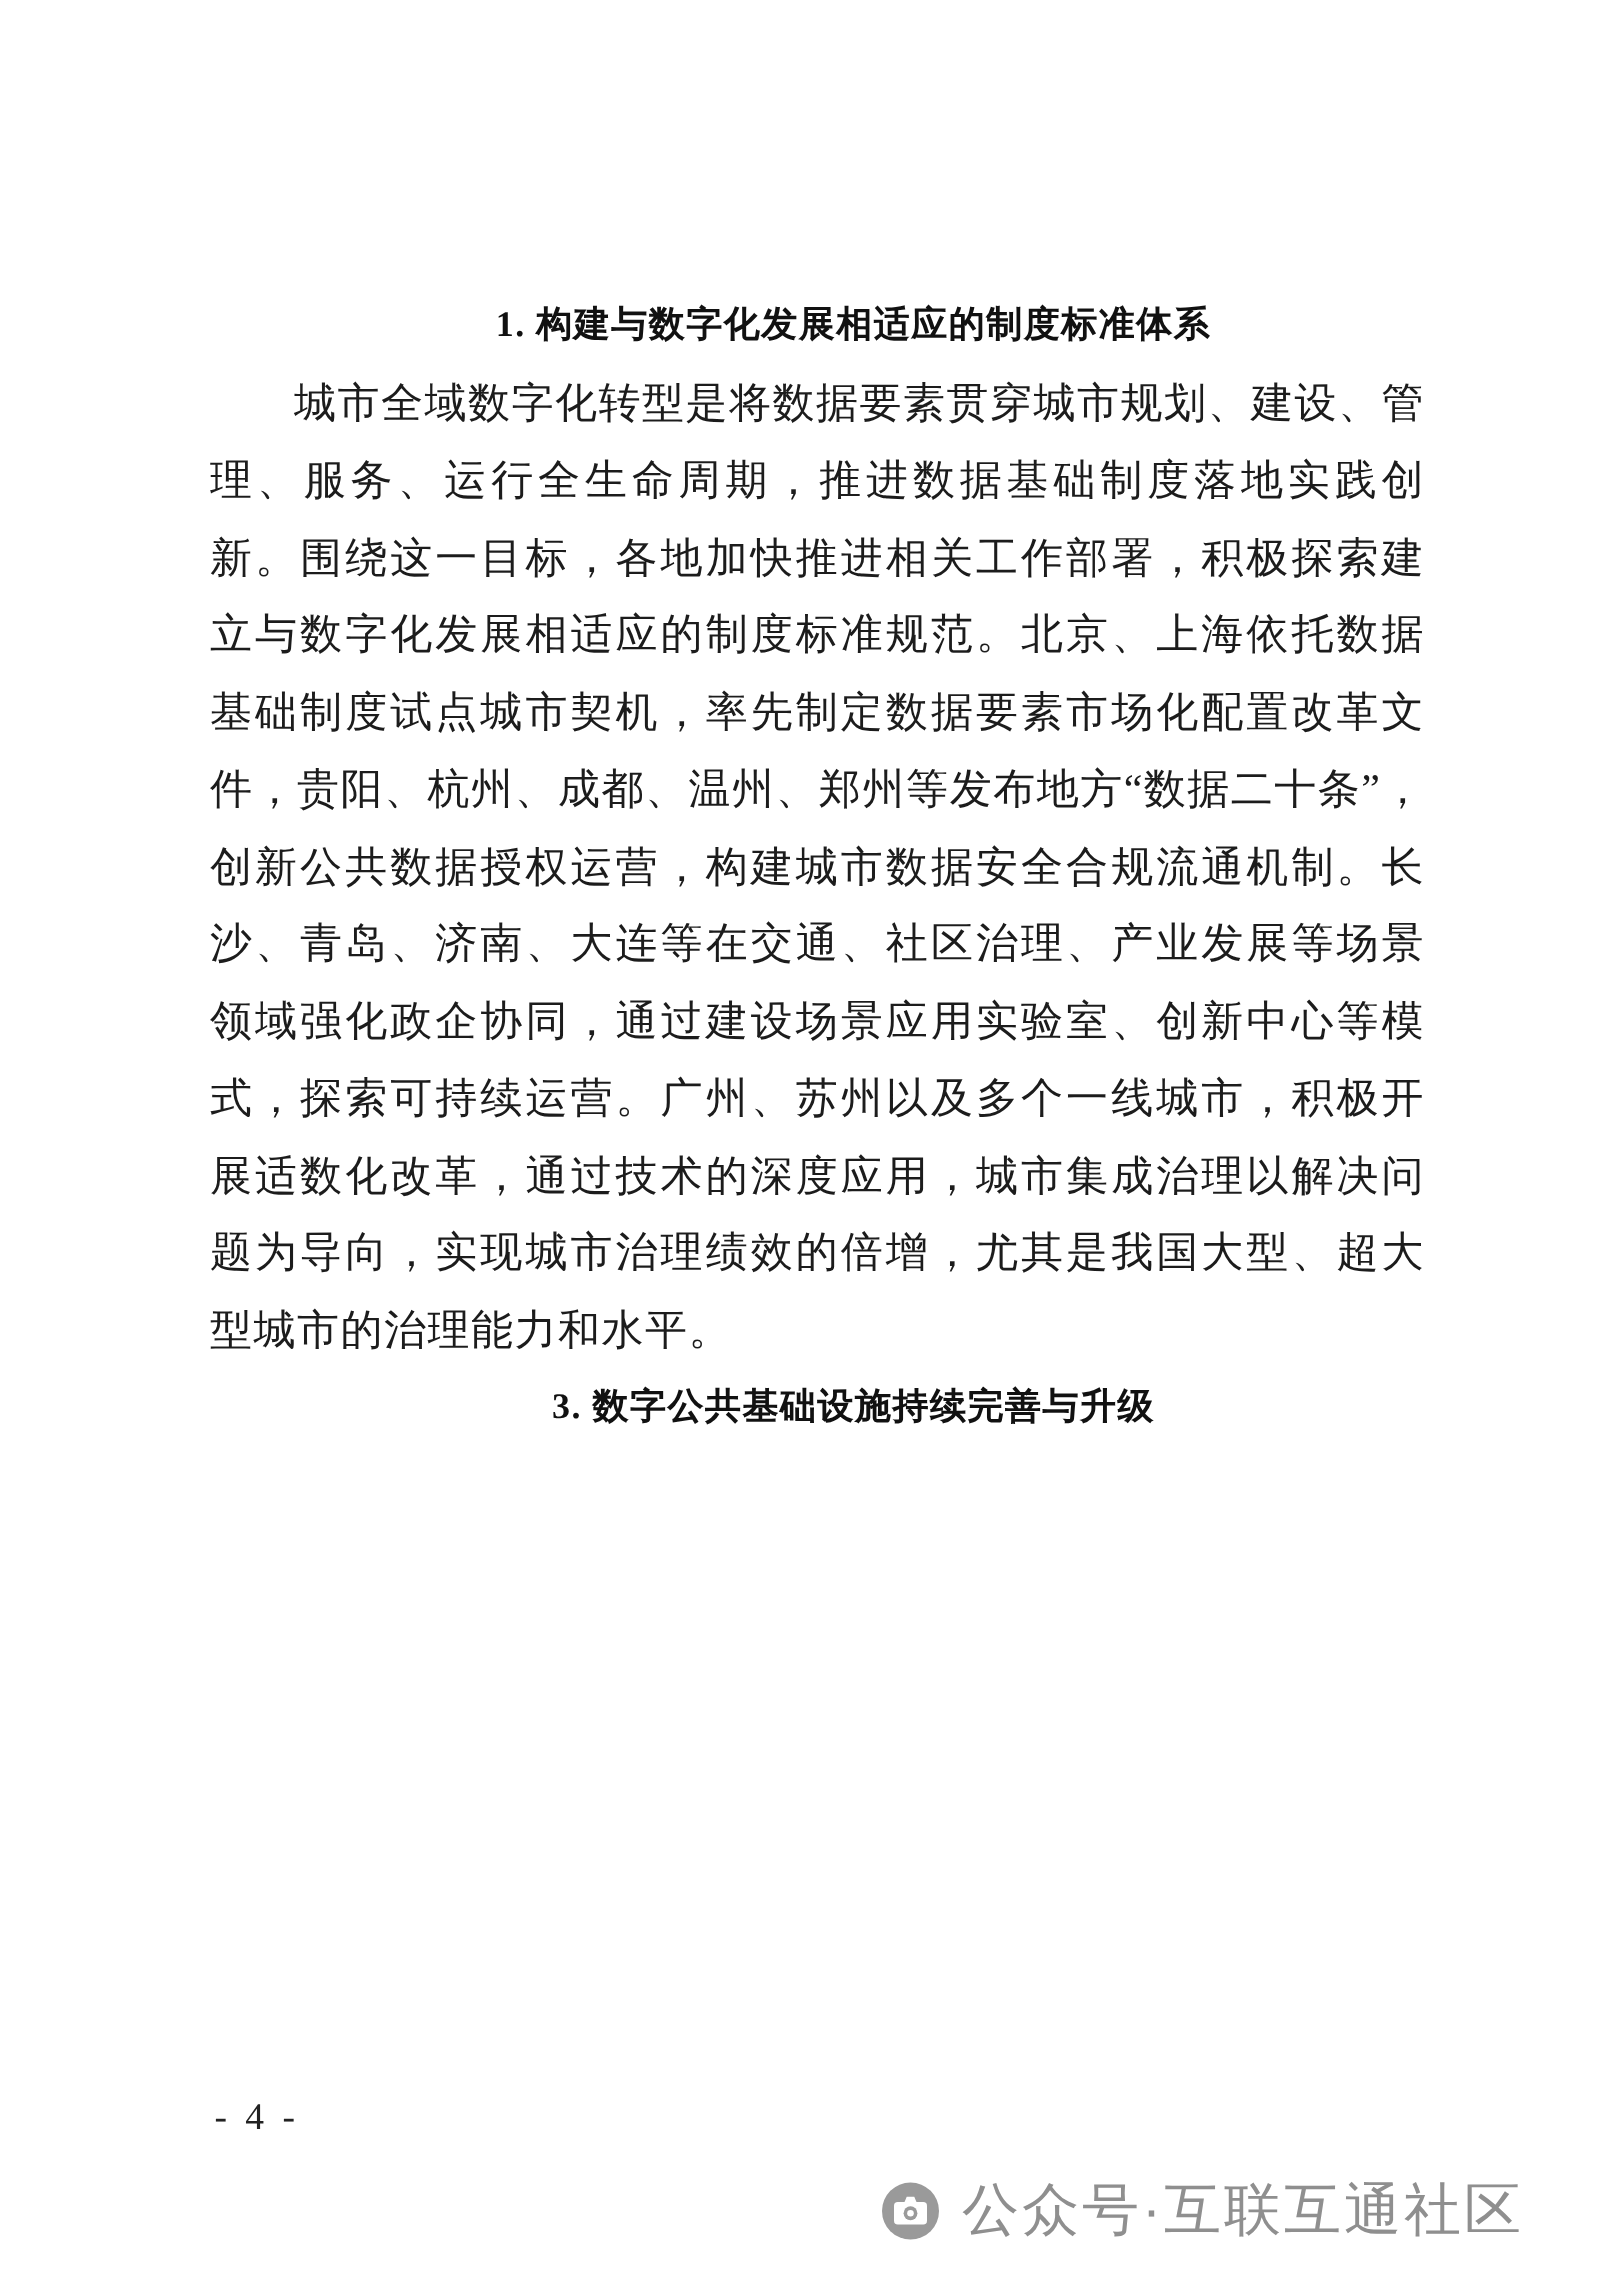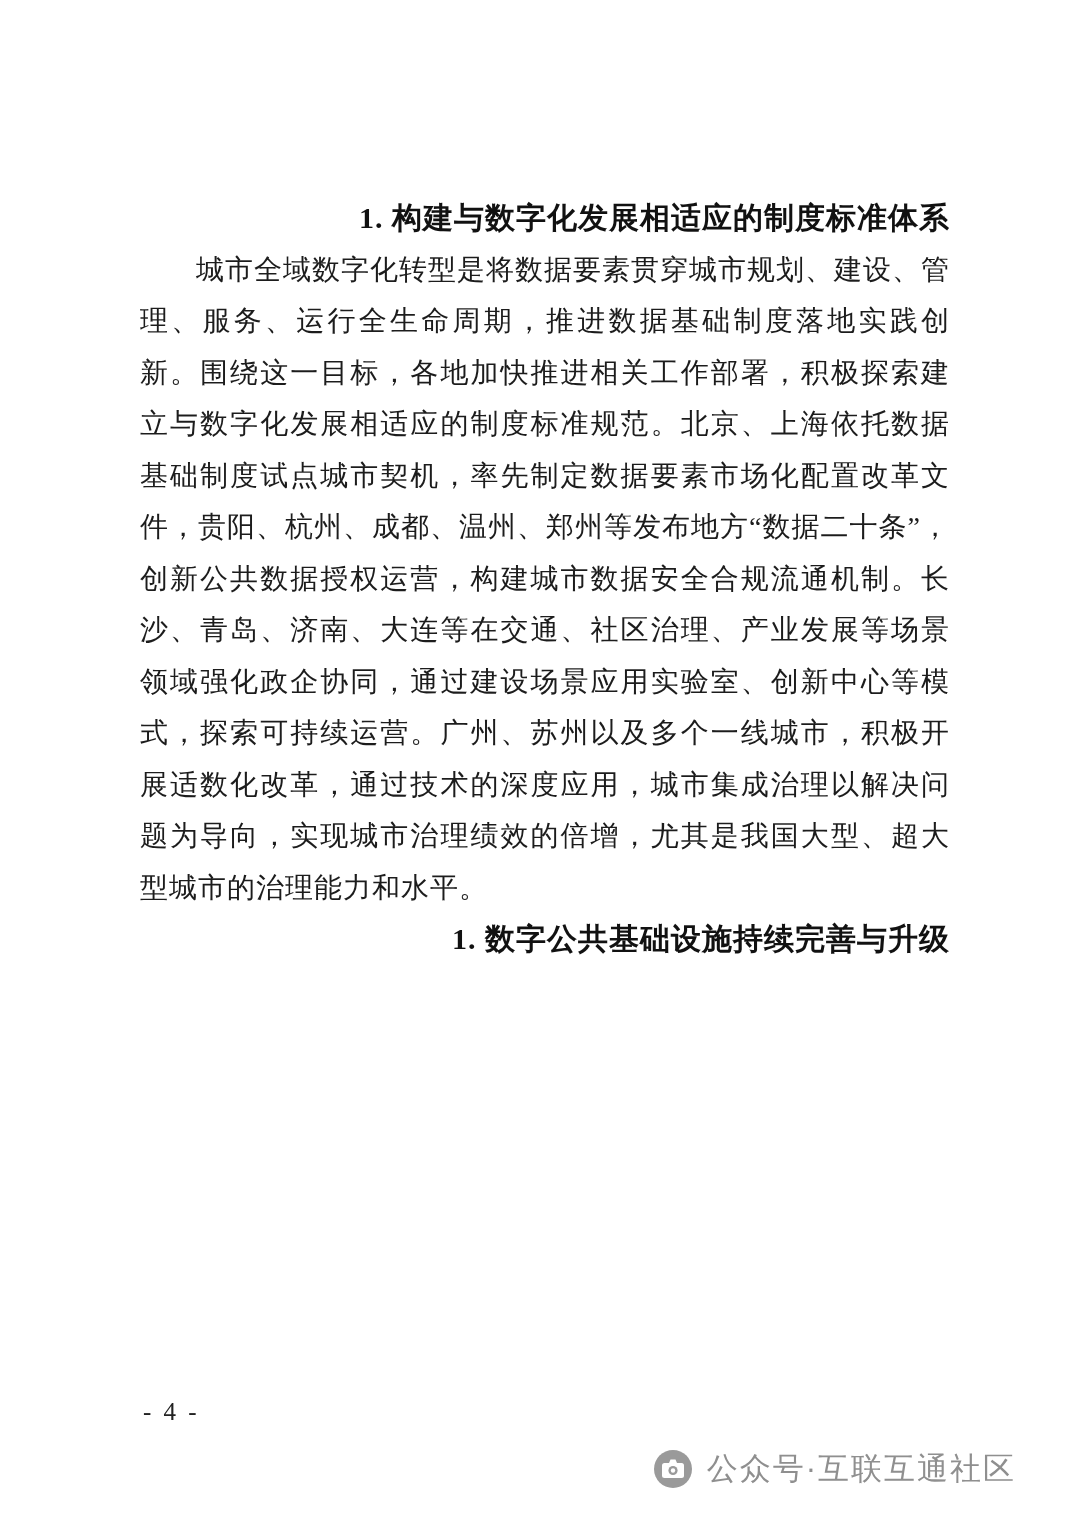--- a/index.html
+++ b/index.html
@@ -26,23 +26,23 @@
     width: 810px;
     color: #1c1c1c;
     font-size: 28px;
     line-height: 51.5px;
     text-align: justify;
     letter-spacing: 1px;
   }
 
   .heading {
     font-weight: bold;
-    font-size: 30px;
+    font-size: 24px;
     text-indent: 2em;
-    text-align: right;
+    text-align: center;
     color: #111111;
   }
 
   .para {
     text-indent: 2em;
   }
 
   .footer-pagenum {
     position: absolute;
     left: 143px;
@@ -54,21 +54,21 @@
 
   .watermark {
     position: absolute;
     right: 64px;
     top: 1448px;
     display: flex;
     align-items: center;
     gap: 14px;
     color: #8f8f8f;
     font-family: "Liberation Sans", "DejaVu Sans", sans-serif;
-    font-size: 31px;
+    font-size: 38px;
     letter-spacing: 2px;
   }
 
   .wm-icon {
     width: 40px;
     height: 40px;
     display: inline-flex;
     align-items: center;
     justify-content: center;
   }
@@ -77,21 +77,21 @@
 <body>
 
 <div class="page">
 
   <div class="content">
 
     <h2 class="heading">1. 构建与数字化发展相适应的制度标准体系</h2>
 
     <p class="para">城市全域数字化转型是将数据要素贯穿城市规划、建设、管理、服务、运行全生命周期，推进数据基础制度落地实践创新。围绕这一目标，各地加快推进相关工作部署，积极探索建立与数字化发展相适应的制度标准规范。北京、上海依托数据基础制度试点城市契机，率先制定数据要素市场化配置改革文件，贵阳、杭州、成都、温州、郑州等发布地方“数据二十条”，创新公共数据授权运营，构建城市数据安全合规流通机制。长沙、青岛、济南、大连等在交通、社区治理、产业发展等场景领域强化政企协同，通过建设场景应用实验室、创新中心等模式，探索可持续运营。广州、苏州以及多个一线城市，积极开展适数化改革，通过技术的深度应用，城市集成治理以解决问题为导向，实现城市治理绩效的倍增，尤其是我国大型、超大型城市的治理能力和水平。</p>
 
-    <h2 class="heading">1. 数字公共基础设施持续完善与升级</h2>
+    <h2 class="heading">3. 数字公共基础设施持续完善与升级</h2>
 
 
   </div>
 
   <div class="footer-pagenum">- 4 -</div>
 
   <div class="watermark">
     <span class="wm-icon">
       <svg width="40" height="40" viewBox="0 0 40 40" aria-hidden="true">
         <circle cx="20" cy="20" r="19" fill="#9a9a9a"></circle>

